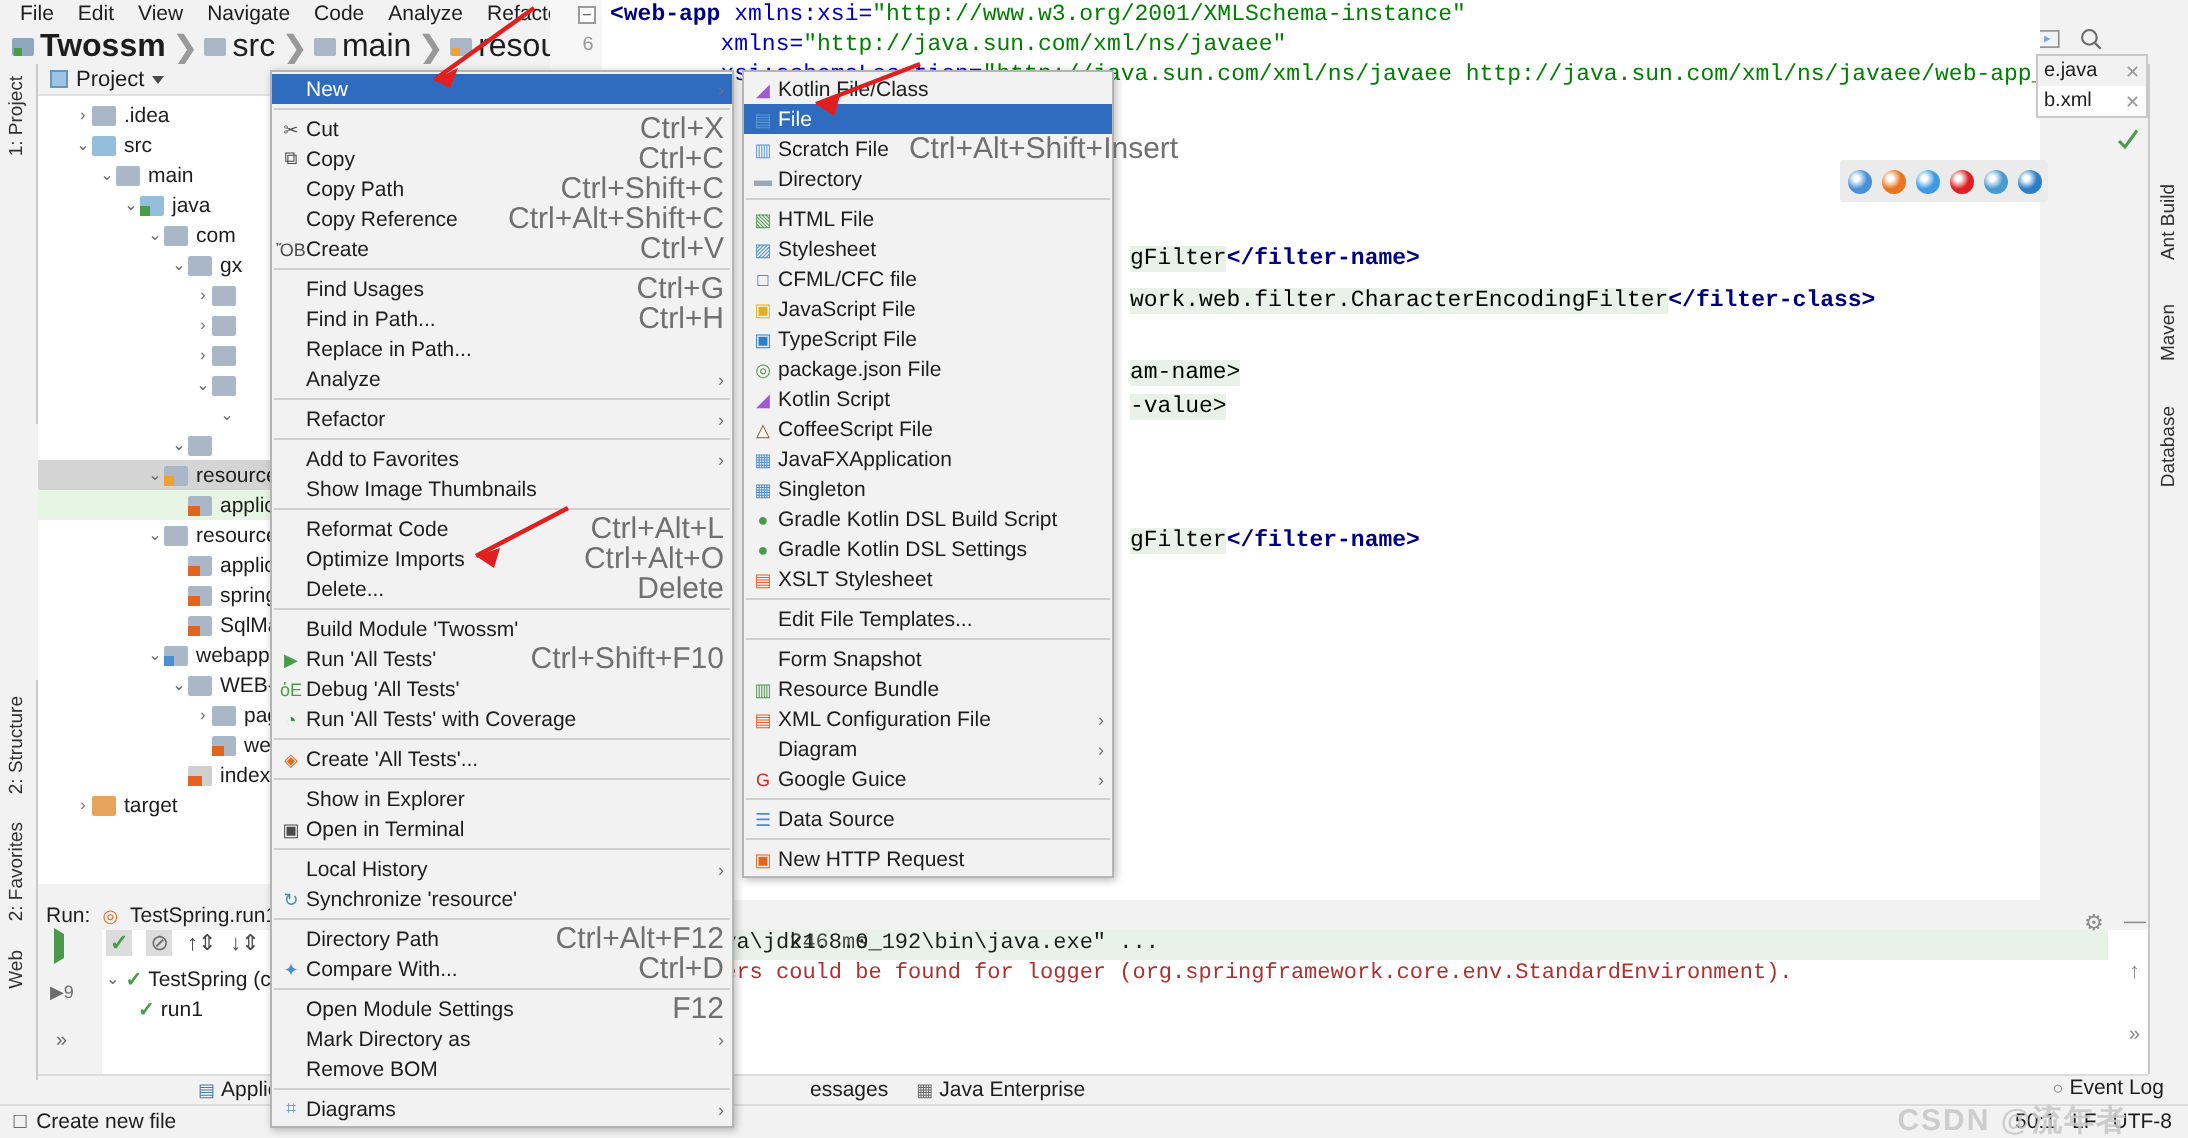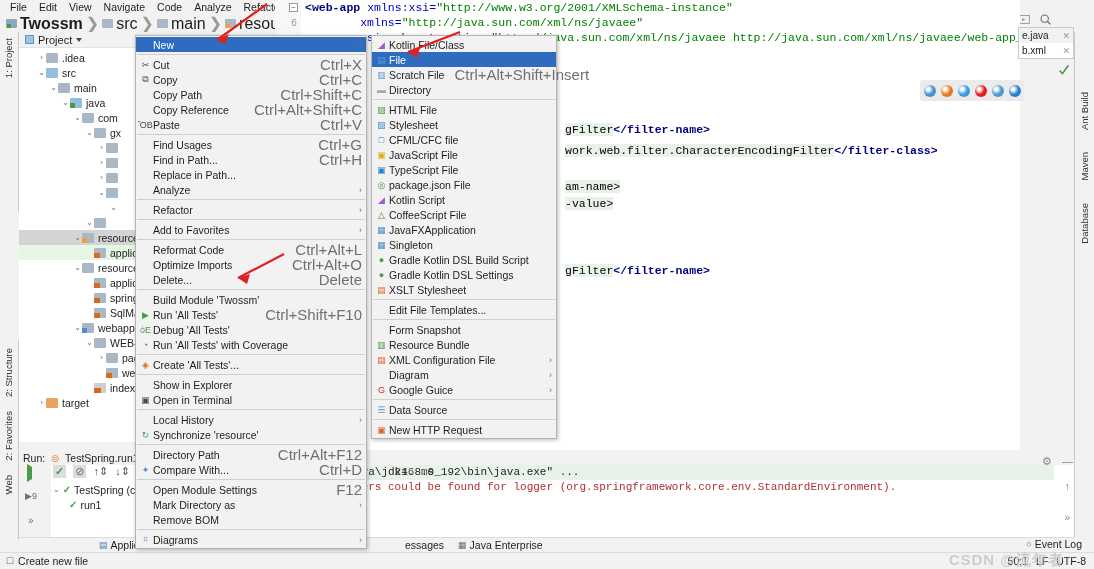--- a/index.html
+++ b/index.html
@@ -541,21 +541,21 @@
         <span class="mlb">Copy Path</span>
         <span class="msc">Ctrl+Shift+C</span>
       </div>
       <div class="mrow">
         <span class="mic"></span>
         <span class="mlb">Copy Reference</span>
         <span class="msc">Ctrl+Alt+Shift+C</span>
       </div>
       <div class="mrow">
         <span class="mic" style="color: rgb(74, 74, 74);">ὌB</span>
-        <span class="mlb">Paste</span>
+        <span class="mlb">Create</span>
         <span class="msc">Ctrl+V</span>
       </div>
       <div class="msep"></div>
       <div class="mrow">
         <span class="mic"></span>
         <span class="mlb">Find Usages</span>
         <span class="msc">Ctrl+G</span>
       </div>
       <div class="mrow">
         <span class="mic"></span>
@@ -575,20 +575,24 @@
       <div class="mrow">
         <span class="mic"></span>
         <span class="mlb">Refactor</span>
         <span class="sub">›</span>
       </div>
       <div class="msep"></div>
       <div class="mrow">
         <span class="mic"></span>
         <span class="mlb">Add to Favorites</span>
         <span class="sub">›</span>
+      </div>
+      <div class="mrow">
+        <span class="mic"></span>
+        <span class="mlb">Show Image Thumbnails</span>
       </div>
       <div class="msep"></div>
       <div class="mrow">
         <span class="mic"></span>
         <span class="mlb">Reformat Code</span>
         <span class="msc">Ctrl+Alt+L</span>
       </div>
       <div class="mrow">
         <span class="mic"></span>
         <span class="mlb">Optimize Imports</span>

